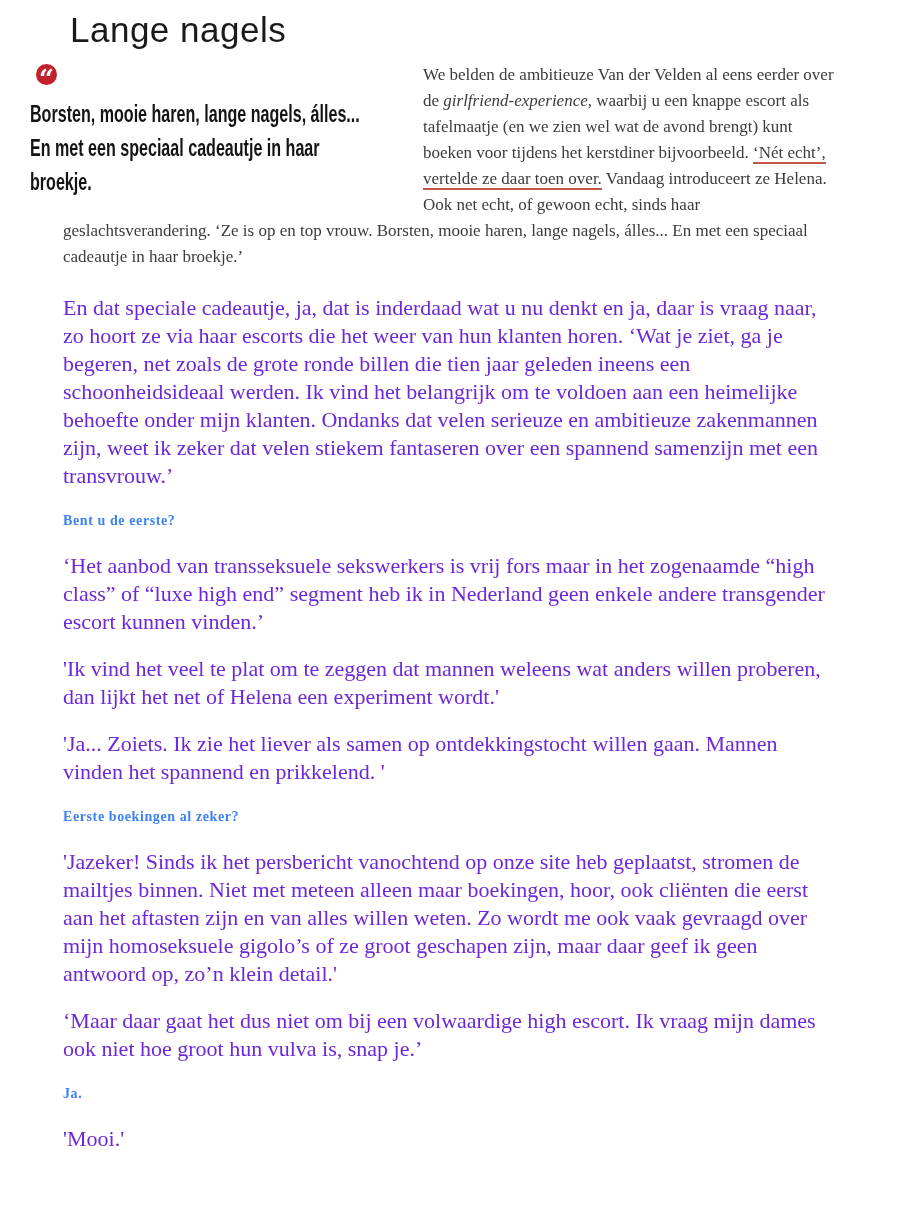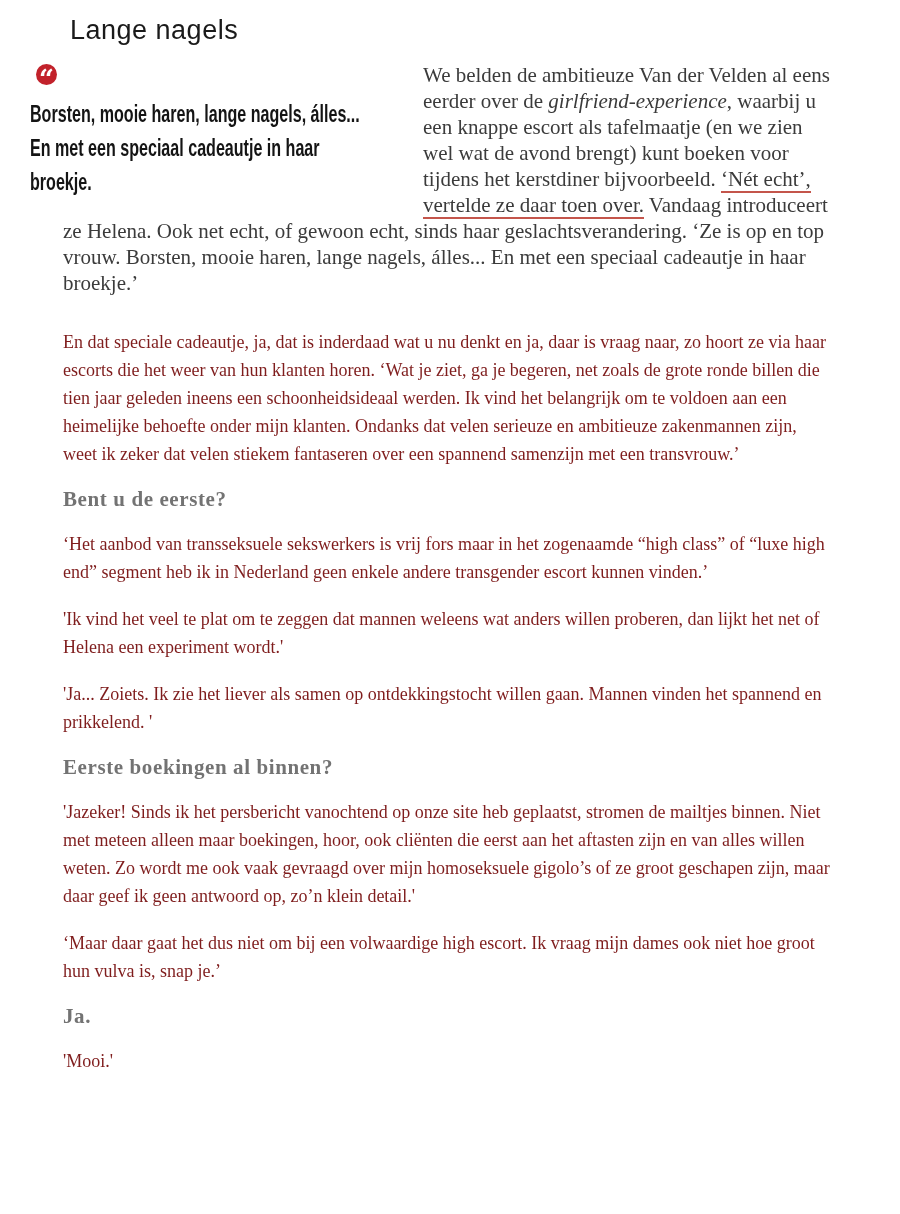--- a/index.html
+++ b/index.html
@@ -10,21 +10,21 @@
   body {
     width: 900px;
     height: 1214px;
     overflow: hidden;
     font-family: "Liberation Serif", serif;
   }
   .page-title {
     margin: 14px 0 0 70px;
     font-family: "Liberation Sans", sans-serif;
     font-weight: normal;
-    font-size: 27px;
+    font-size: 35px;
     letter-spacing: 0.5px;
     color: #1a1a1a;
     line-height: 32px;
   }
   .article {
     margin: 16px 66px 0 63px;
     color: #3b3b3b;
   }
   .article::after { content: ""; display: block; clear: both; }
 
@@ -62,47 +62,47 @@
     font-size: 24px;
     line-height: 34px;
     color: #141414;
     white-space: pre-line;
     width: 590px;
     transform: scaleX(0.67);
     transform-origin: left top;
   }
 
   .lead {
-    margin: 0 0 32px 0;
-    font-size: 21px;
+    margin: 0 0 24px 0;
+    font-size: 17px;
     line-height: 26px;
     color: #3b3b3b;
   }
   .lead em { font-style: italic; }
   .lead a.article-link {
     color: #3b3b3b;
     text-decoration: none;
     border-bottom: 2px solid #c4554b;
     cursor: pointer;
   }
 
   p.body-para {
     margin: 0 0 19px 0;
-    font-size: 18px;
+    font-size: 22px;
     line-height: 28px;
-    color: #7f1d1d;
+    color: #6d28d9;
   }
   h2.question {
     margin: 0 0 19px 0;
     font-family: "Liberation Serif", serif;
     font-weight: bold;
-    font-size: 21px;
+    font-size: 14px;
     line-height: 24px;
     letter-spacing: 0.6px;
-    color: #737373;
+    color: #3b82f6;
   }
 </style>
 </head>
 <body>
 
 <h1 class="page-title">Lange nagels</h1>
 
 <div class="article">
 
   <aside class="pullquote">
@@ -118,21 +118,21 @@
 
   <p class="body-para">En dat speciale cadeautje, ja, dat is inderdaad wat u nu denkt en ja, daar is vraag naar, zo hoort ze via haar escorts die het weer van hun klanten horen. ‘Wat je ziet, ga je begeren, net zoals de grote ronde billen die tien jaar geleden ineens een schoonheidsideaal werden. Ik vind het belangrijk om te voldoen aan een heimelijke behoefte onder mijn klanten. Ondanks dat velen serieuze en ambitieuze zakenmannen zijn, weet ik zeker dat velen stiekem fantaseren over een spannend samenzijn met een transvrouw.’</p>
 
   <h2 class="question">Bent u de eerste?</h2>
   <p class="body-para">‘Het aanbod van transseksuele sekswerkers is vrij fors maar in het zogenaamde “high class” of “luxe high end” segment heb ik in Nederland geen enkele andere transgender escort kunnen vinden.’</p>
 
   <p class="body-para">'Ik vind het veel te plat om te zeggen dat mannen weleens wat anders willen proberen, dan lijkt het net of Helena een experiment wordt.'</p>
 
   <p class="body-para">'Ja... Zoiets. Ik zie het liever als samen op ontdekkingstocht willen gaan. Mannen vinden het spannend en prikkelend. '</p>
 
-  <h2 class="question">Eerste boekingen al binnen?</h2>
+  <h2 class="question">Eerste boekingen al zeker?</h2>
   <p class="body-para">'Jazeker! Sinds ik het persbericht vanochtend op onze site heb geplaatst, stromen de mailtjes binnen. Niet met meteen alleen maar boekingen, hoor, ook cliënten die eerst aan het aftasten zijn en van alles willen weten. Zo wordt me ook vaak gevraagd over mijn homoseksuele gigolo’s of ze groot geschapen zijn, maar daar geef ik geen antwoord op, zo’n klein detail.'</p>
 
   <p class="body-para">‘Maar daar gaat het dus niet om bij een volwaardige high escort. Ik vraag mijn dames ook niet hoe groot hun vulva is, snap je.’</p>
 
   <h2 class="question">Ja.</h2>
   <p class="body-para">'Mooi.'</p>
 
 </div>
 
 </body></html>

